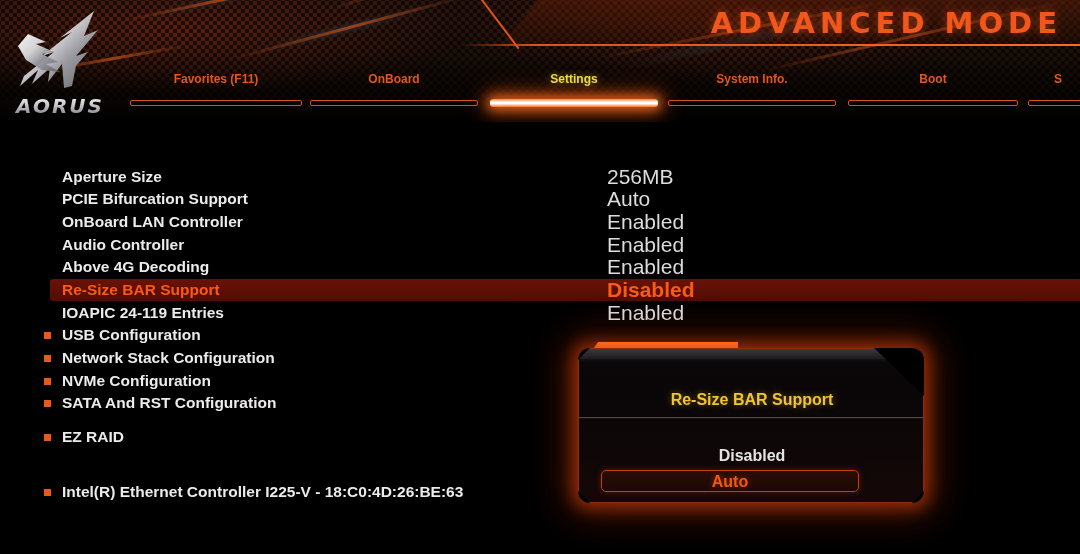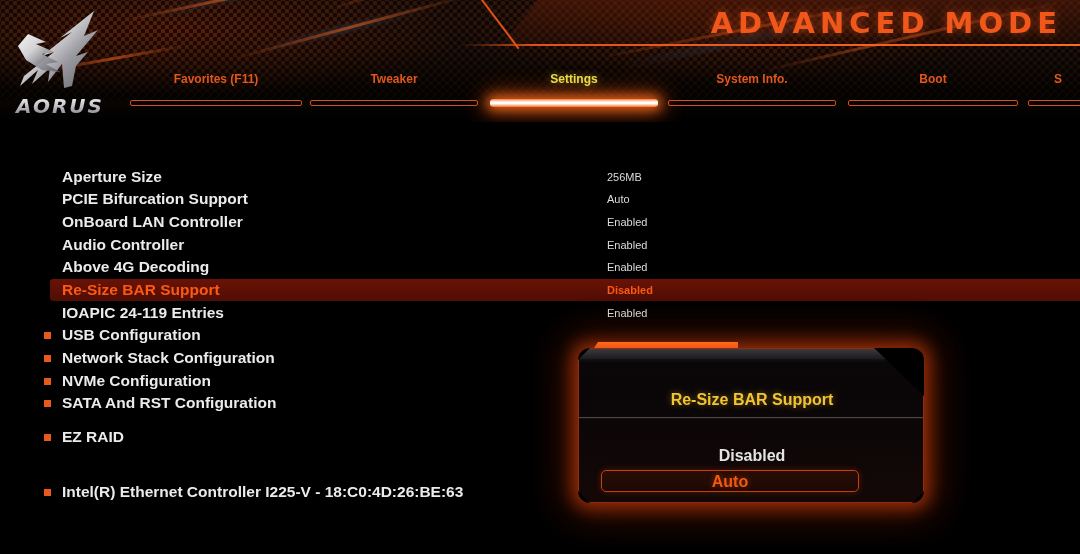--- a/index.html
+++ b/index.html
@@ -72,21 +72,21 @@
 
   
   #main { position:absolute; left:0; top:122px; width:1080px; height:432px; background:#000; }
   .row { position:absolute; left:0; width:1080px; height:22px; }
   .row .name {
     position:absolute; left:62px; top:0; height:22px; line-height:22px;
     font-size:15.5px; font-weight:bold; color:#eceaea; white-space:nowrap;
   }
   .row .val {
     position:absolute; left:607px; top:0; height:22px; line-height:22px;
-    font-size:11px; color:#dcdcdc; white-space:nowrap;
+    font-size:21px; color:#dcdcdc; white-space:nowrap;
   }
   .row.selected .hl {
     position:absolute; left:50px; top:0; width:1030px; height:22px;
     background:linear-gradient(180deg,#6a1206 0%,#500d04 100%);
     border-radius:3px 0 0 3px;
   }
   .row.selected .name, .row.selected .val { color:#fa5a14; font-weight:bold; }
   .row .bullet {
     position:absolute; left:44px; top:8px; width:7px; height:7px; background:#e8591b;
   }
@@ -177,21 +177,21 @@
     </div>
 
     <div id="advtext">ADVANCED MODE</div>
 
     <div id="tabs">
         <div class="tab" style="left: 130px; width: 172px;">
           <div class="lbl">Favorites (F11)</div>
           <div class="bar"></div>
         </div>
         <div class="tab" style="left: 310px; width: 168px;">
-          <div class="lbl">Tweaker</div>
+          <div class="lbl">OnBoard</div>
           <div class="bar"></div>
         </div>
         <div class="tab active" style="left: 490px; width: 168px;">
           <div class="lbl">Settings</div>
           <div class="bar"></div>
         </div>
         <div class="tab" style="left: 668px; width: 168px;">
           <div class="lbl">System Info.</div>
           <div class="bar"></div>
         </div>

